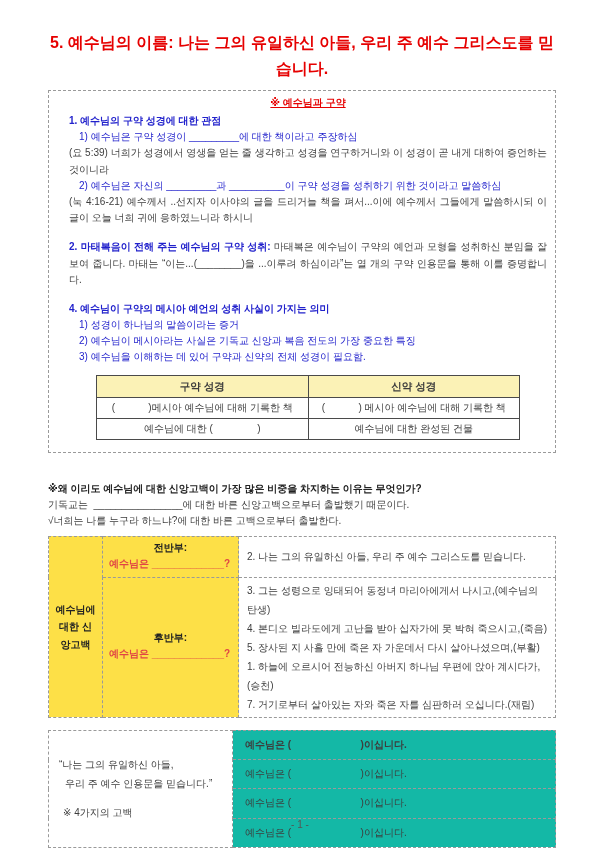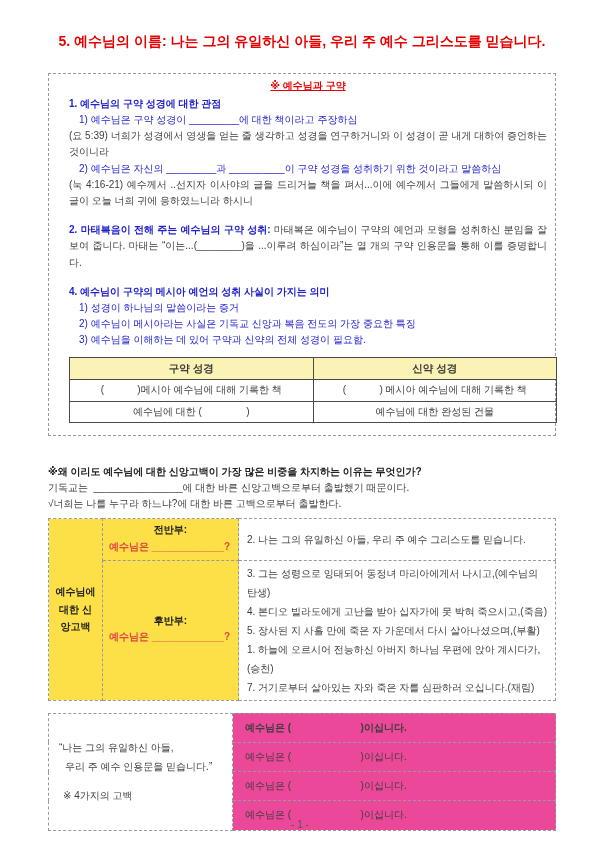--- a/index.html
+++ b/index.html
@@ -4,39 +4,39 @@
 <style>
   * { margin:0; padding:0; box-sizing:border-box; }
   html,body { background:#e8e8e8; }
   .page {
     width:600px; height:849px; margin:0 auto; background:#ffffff;
     font-family:"Liberation Sans","DejaVu Sans",sans-serif;
     font-size:10px; color:#3d3d3d; line-height:1.62;
     padding:30px 44px 0 48px; position:relative; overflow:hidden;
   }
   .doc-title {
-    text-align:center; color:#e60000; font-weight:bold; font-size:14px;
-    margin-bottom:20px;
+    text-align:center; color:#e60000; font-weight:bold; font-size:16px;
+    margin-bottom:8px;
   }
   .dashed-box {
     border:1px dashed #9a9a9a; padding:4px 8px 12px 20px; width:508px;
   }
   .box-header {
     text-align:center; color:#e60000; font-weight:bold;
     text-decoration:underline; margin-bottom:2px;
   }
   .h-blue { color:#2222cc; font-weight:bold; }
   .t-blue { color:#2222cc; }
   .indent { padding-left:10px; }
   .just { text-align:justify; }
   .sect { margin-top:13px; }
   .body-ind { text-indent:10px; }
   
   table { border-collapse:collapse; }
-  .cmp-table { width:488px; margin:9px auto 0 auto; }
+  .cmp-table { width:424px; margin:9px auto 0 auto; }
   .cmp-table td {
     border:1px solid #4a4a4a; text-align:center; padding:2px 4px;
     white-space:pre-wrap; height:20px;
   }
   .cmp-table .hd { background:#fbf2b6; font-weight:bold; font-size:10.5px; }
   
   .q-sect { margin-top:28px; }
   .q-title { font-weight:bold; color:#222; }
   .q-line { white-space:pre-wrap; }
   
@@ -53,21 +53,21 @@
   .conf-items { padding:3px 8px; background:#ffffff; }
   .conf-items div { line-height:1.9; }
   .conf-item2 { padding:3px 8px; background:#ffffff; }
   
   .four-table { width:508px; margin-top:12px; }
   .four-table td { border:1px dashed #9a9a9a; }
   .four-left { width:184px; background:#ffffff; padding:6px 10px; vertical-align:middle; }
   .four-left div { line-height:1.9; }
   .four-left .quote2 { padding-left:6px; }
   .four-left .note4 { padding-left:4px; margin-top:10px; }
-  .four-row { background:#ec4899; padding:6px 12px; white-space:pre-wrap; height:28px; }
+  .four-row { background:#14b8a6; padding:6px 12px; white-space:pre-wrap; height:28px; }
   .four-row.first { font-weight:bold; }
   .page-num {
     position:absolute; bottom:16px; left:0; width:100%;
     text-align:center; color:#555;
   }
 </style>
 </head>
 <body>
 
 <div class="page">

